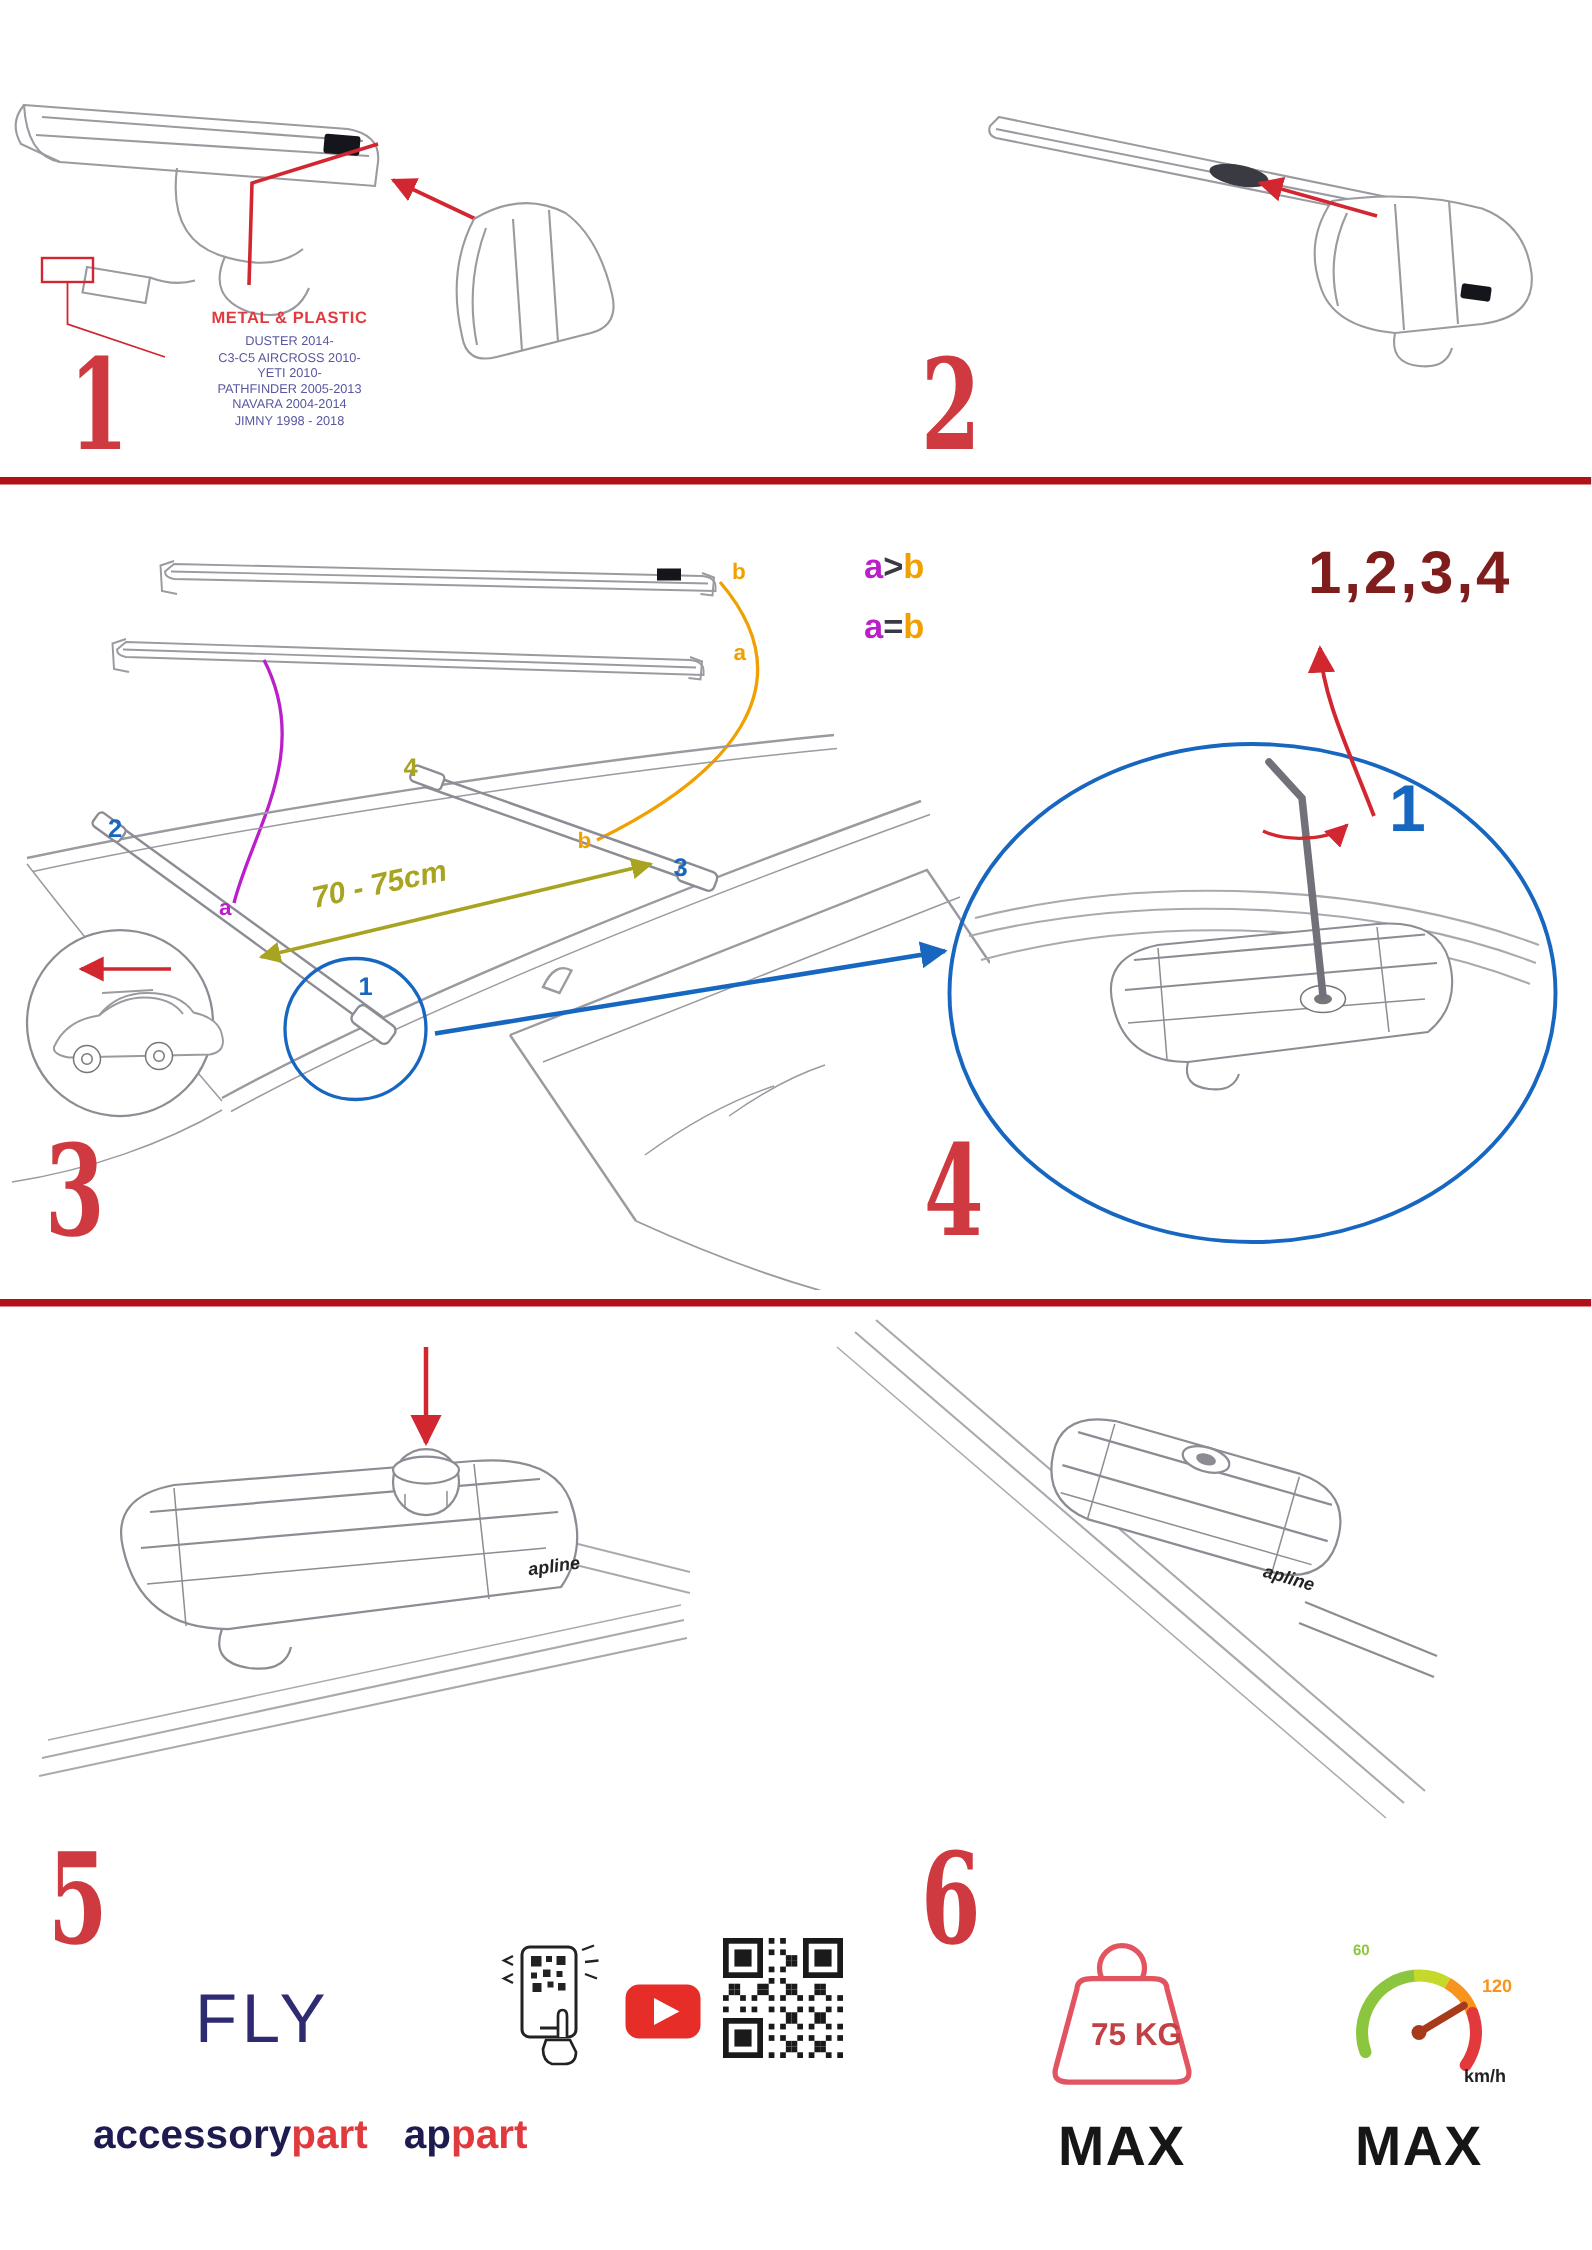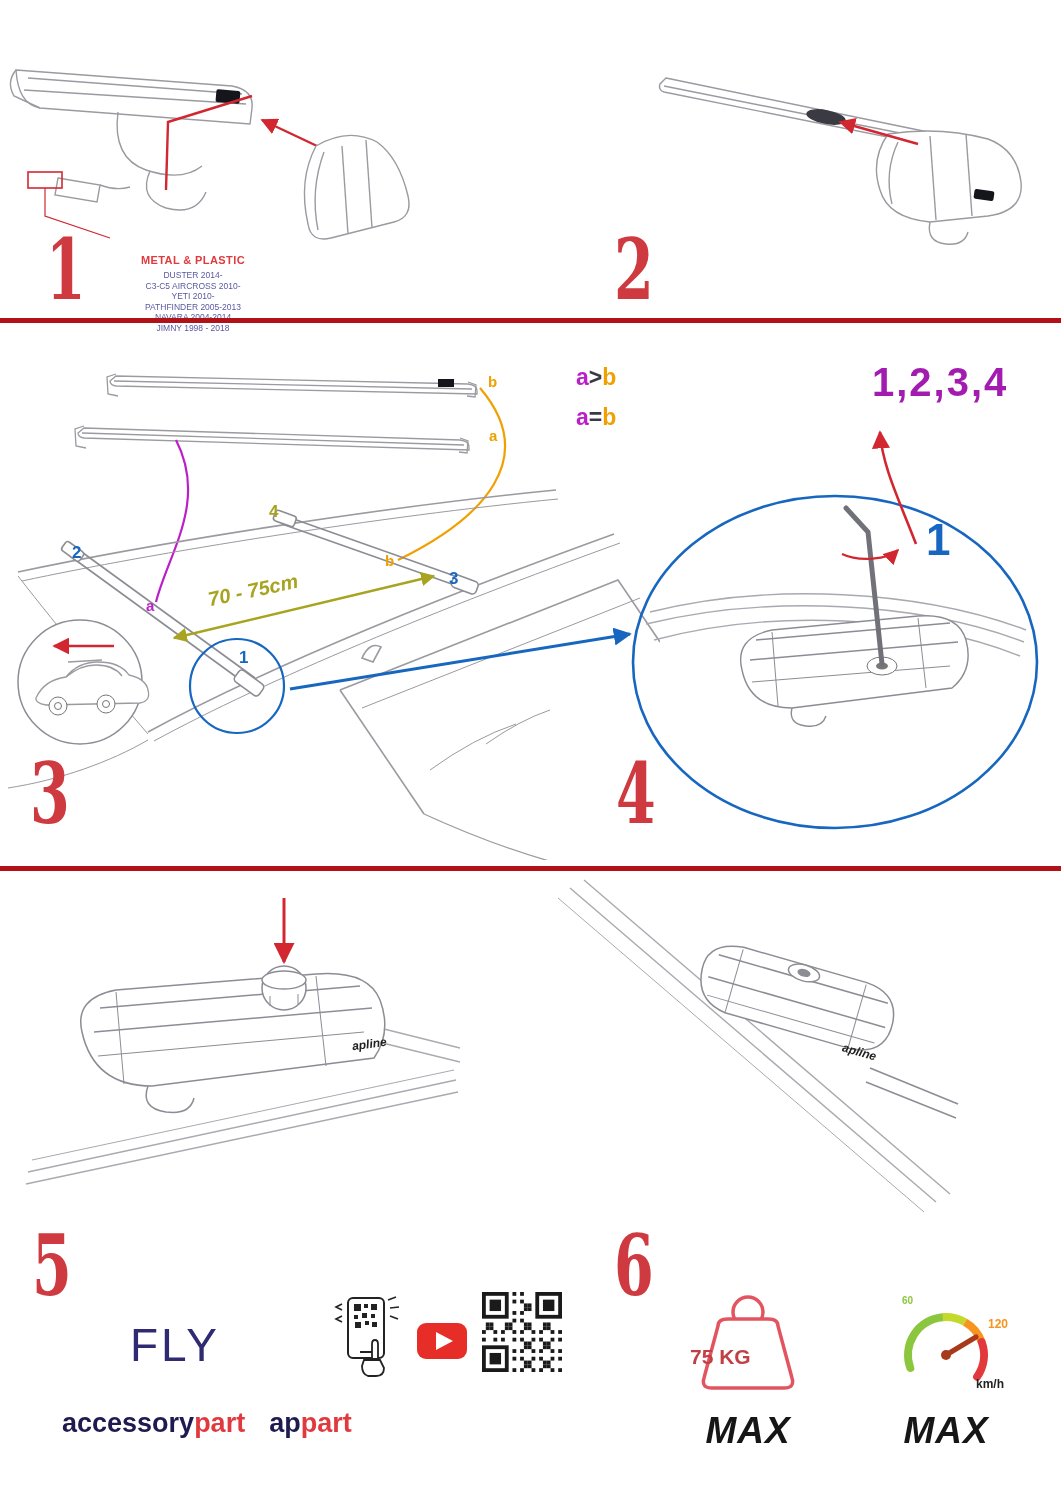--- a/index.html
+++ b/index.html
@@ -18,24 +18,24 @@
     transform:scaleX(.68);
     transform-origin:left top;
   }
   .divider { position:absolute; left:0; width:1061px; height:5px; background:#b01218; }
   .lbl { position:absolute; font-weight:700; line-height:1; }
   .blue   { color:#1767c0; }
   .orange { color:#f0a000; }
   .purple { color:#bb1fc9; }
   .olive  { color:#a8a421; }
   .darkop { color:#3a3a44; }
-  .material { color:#e03a3e; font-weight:700; font-size:11px; letter-spacing:.4px; margin-bottom:4px;margin-top:48px; }
+  .material { color:#e03a3e; font-weight:700; font-size:11px; letter-spacing:.4px; margin-bottom:4px; }
   .models { color:#5a58a0; font-weight:400; font-size:8.5px; line-height:10.5px; }
   .models span { display:block; }
-  .maxlabel { position:absolute; width:116px; text-align:center; font-size:37px; font-weight:700; color:#161616; letter-spacing:1px;font-style:italic; }
+  .maxlabel { position:absolute; width:116px; text-align:center; font-size:37px; font-weight:700; color:#161616; letter-spacing:1px; }
 </style>
 </head>
 <body>
 
 <div id="page">
 
   <svg class="abs" style="left:0;top:30px" width="430" height="290" viewBox="0 0 430 290">
     <defs>
       <marker id="ar1" viewBox="0 0 10 10" refX="9" refY="5" markerWidth="7" markerHeight="7" orient="auto-start-reverse">
         <path d="M0,0 L10,5 L0,10 z" fill="#d22731"></path>
@@ -211,21 +211,21 @@
       <path d="M298,248 L306,318" fill="none" stroke-width="1"></path>
       <path d="M172,338 q-4,16 14,18 q16,2 20,-10" fill="none"></path>
     </g>
     <ellipse cx="262" cy="296" rx="15" ry="9" stroke="#777" fill="#fff"></ellipse>
     <ellipse cx="262" cy="296" rx="6" ry="3.5" fill="#777"></ellipse>
     <path d="M262,294 L248,162 L226,138" stroke="#71717a" stroke-width="5" stroke-linecap="round" fill="none"></path>
     <path d="M222,184 a34,15 0 0 0 56,-4" stroke="#d22731" stroke-width="2.2" fill="none" marker-end="url(#ar4)"></path>
     <path d="M296,174 C280,132 262,96 260,62" stroke="#d22731" stroke-width="2.6" fill="none" marker-end="url(#ar4)"></path>
   </svg>
 
-  <span class="lbl" style="left:872px;top:362px;font-size:40px;letter-spacing:2px;color:#a21caf">1,2,3,4</span>
+  <span class="lbl" style="left:872px;top:362px;font-size:40px;letter-spacing:2px;color:#7f1d1d">1,2,3,4</span>
   <span class="lbl blue" style="left:926px;top:518px;font-size:44px">1</span>
 
   <span class="stepnum" style="left:616px;top:752px">4</span>
 
   <div class="divider" style="top:866px"></div>
 
   <svg class="abs" style="left:20px;top:880px" width="440" height="330" viewBox="0 0 440 330">
     <defs>
       <marker id="ar5" viewBox="0 0 10 10" refX="9" refY="5" markerWidth="7" markerHeight="7" orient="auto-start-reverse">
         <path d="M0,0 L10,5 L0,10 z" fill="#d22731"></path>
@@ -406,21 +406,21 @@
       <rect x="55.238095238095234" y="1.9047619047619047" width="22.857142857142854" height="22.857142857142854" fill="none" stroke="#1a1a1a" stroke-width="3.8095238095238093"></rect>
       <rect x="60.95238095238095" y="7.619047619047619" width="11.428571428571427" height="11.428571428571427" fill="#1a1a1a"></rect>
       <rect x="1.9047619047619047" y="55.238095238095234" width="22.857142857142854" height="22.857142857142854" fill="none" stroke="#1a1a1a" stroke-width="3.8095238095238093"></rect>
       <rect x="7.619047619047619" y="60.95238095238095" width="11.428571428571427" height="11.428571428571427" fill="#1a1a1a"></rect>
     </svg>
 
   <svg class="abs" style="left:690px;top:1292px" width="116" height="104" viewBox="0 0 116 104">
     <circle cx="58" cy="20" r="15" stroke="#e25560" stroke-width="3.5" fill="none"></circle>
     <path d="M28,34 Q28,27 38,27 L78,27 Q88,27 88,34 L102,86 Q105,96 94,96 L22,96 Q11,96 14,86 Z" stroke="#e25560" stroke-width="3.5" fill="#fff"></path>
   </svg>
-  <span class="lbl" style="left:690px;top:1346px;width:116px;text-align:left;font-size:21px;color:#c04046">75 KG</span>
+  <span class="lbl" style="left:672px;top:1346px;width:116px;text-align:right;font-size:21px;color:#c04046">75 KG</span>
   <div class="maxlabel" style="left:690px;top:1410px">MAX</div>
 
   <svg class="abs" style="left:888px;top:1295px" width="116" height="100" viewBox="0 0 116 100">
     <path d="M22.3,73 A38,38 0 0 1 54.7,22.2" stroke="#8cc63f" stroke-width="8" fill="none" stroke-linecap="round"></path>
     <path d="M54.7,22.2 A38,38 0 0 1 77,27.1" stroke="#c5d92d" stroke-width="8" fill="none"></path>
     <path d="M77,27.1 A38,38 0 0 1 93.7,47" stroke="#f7941d" stroke-width="8" fill="none"></path>
     <path d="M93.7,47 A38,38 0 0 1 89.1,81.8" stroke="#e23a3c" stroke-width="8" fill="none" stroke-linecap="round"></path>
     <line x1="58" y1="60" x2="88" y2="42" stroke="#a83a1c" stroke-width="5" stroke-linecap="round"></line>
     <circle cx="58" cy="60" r="5" fill="#a83a1c"></circle>
   </svg>

